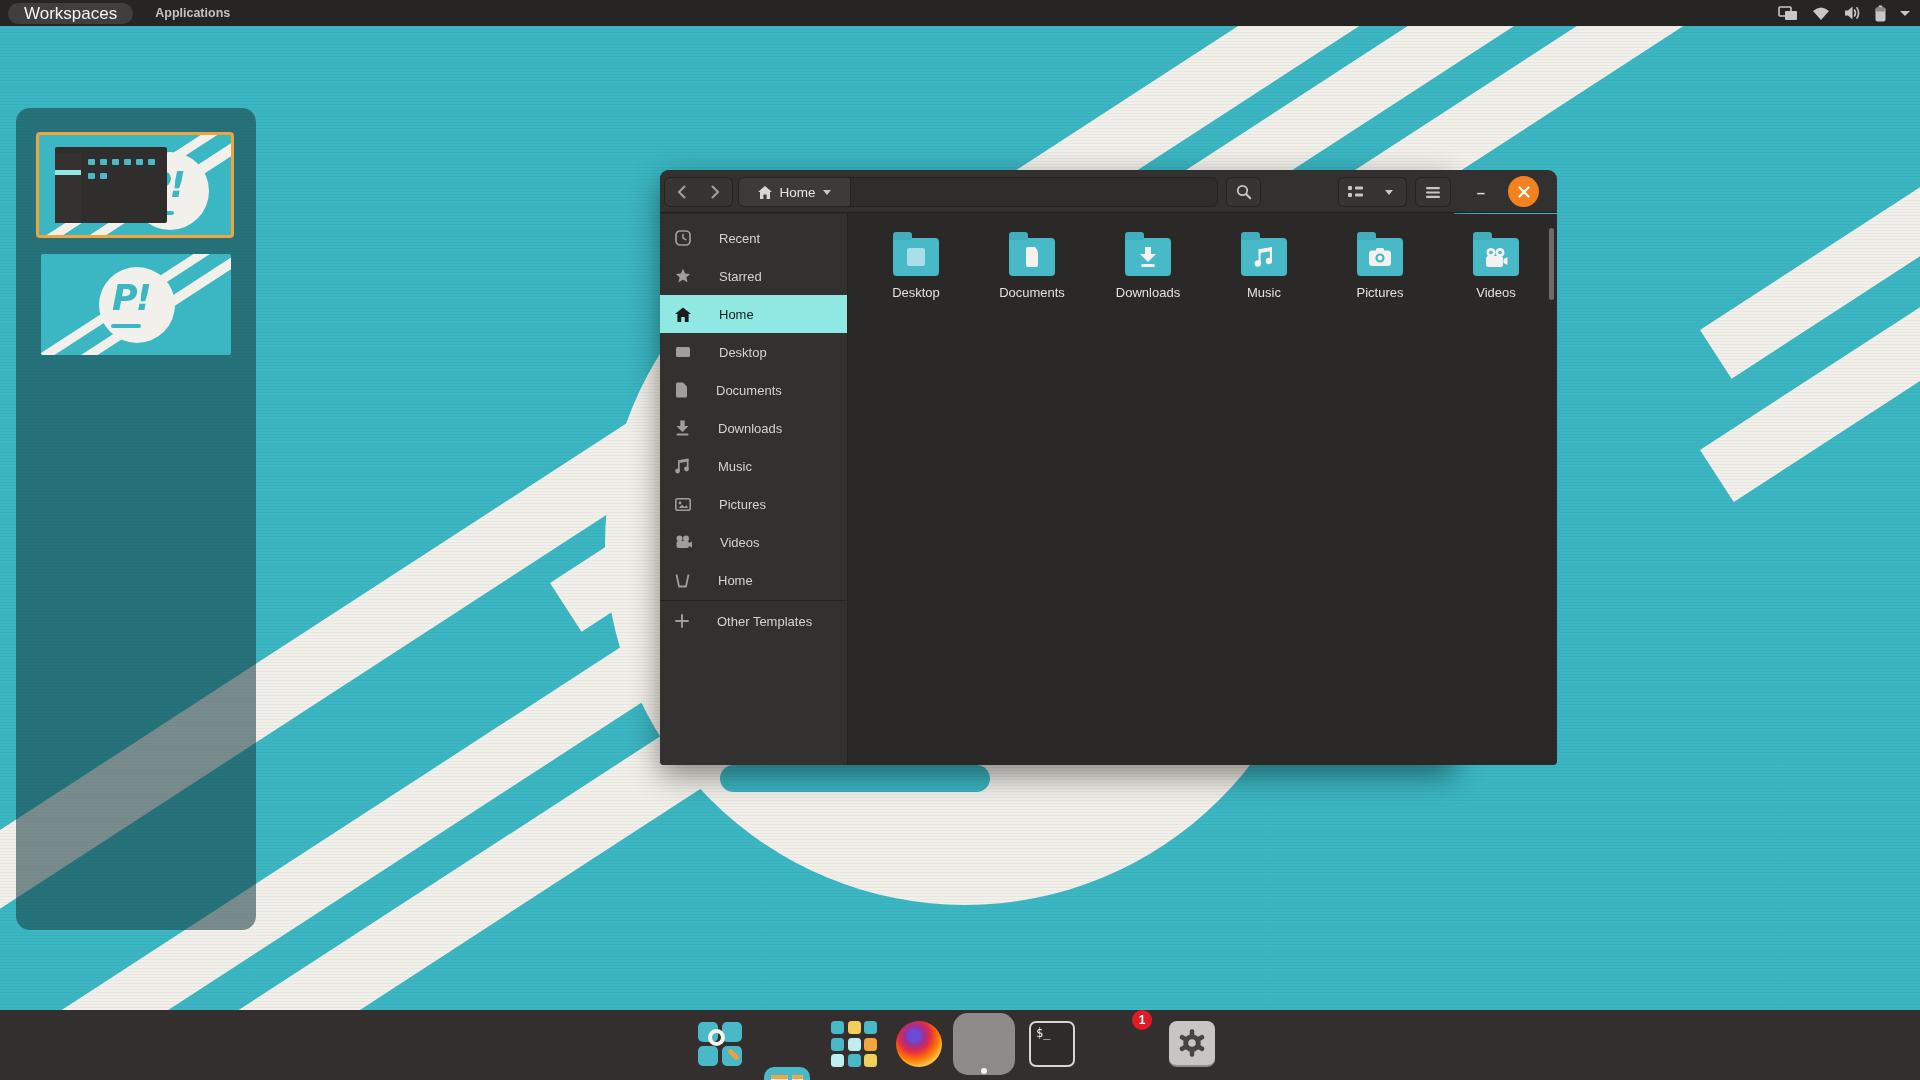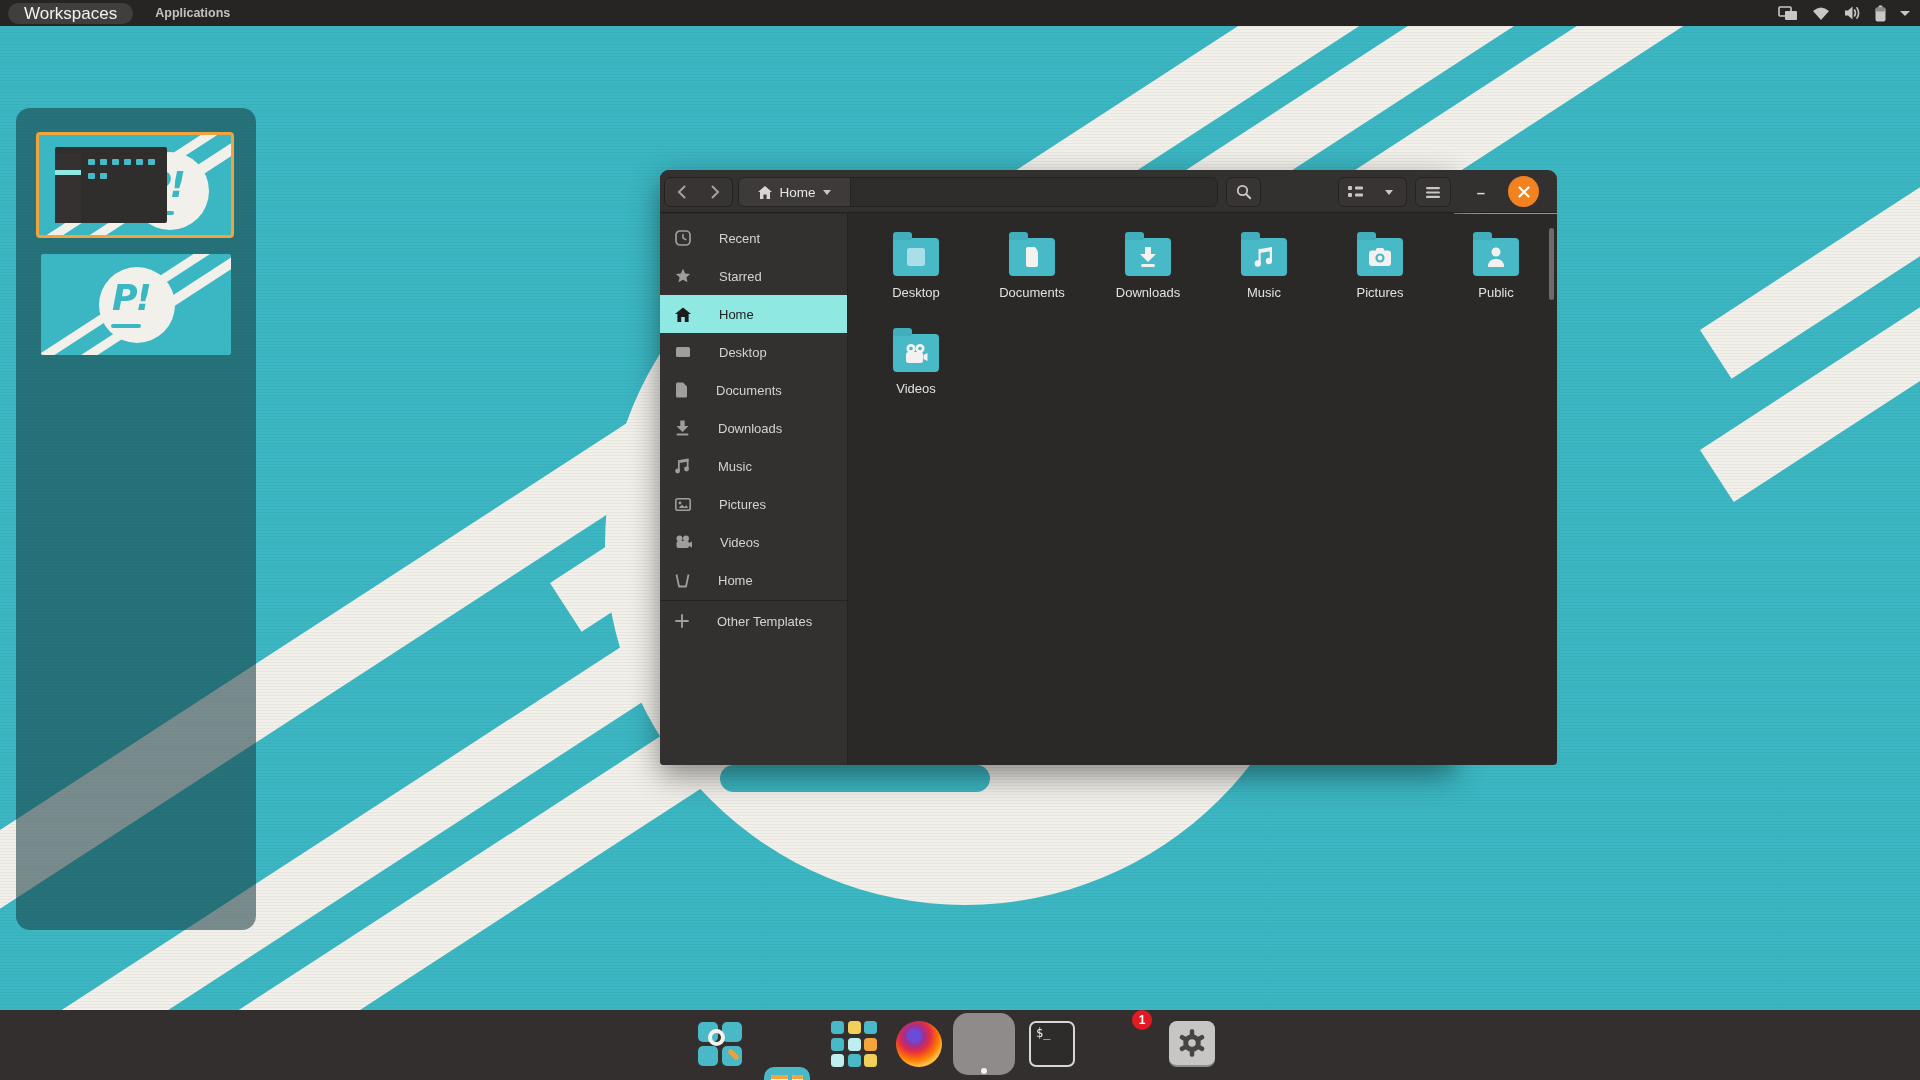--- a/index.html
+++ b/index.html
@@ -361,29 +361,20 @@
             <rect x="8" y="1" width="8" height="4" rx="1.5" fill="#f4f2f0"></rect>
             <rect x="1" y="3.5" width="22" height="15.5" rx="3" fill="#f4f2f0"></rect>
             <circle cx="12" cy="11" r="4.6" fill="#48b9c7"></circle>
               <circle cx="12" cy="11" r="2.4" fill="#f4f2f0"></circle>
           </svg>
         </div>
         <div class="file-label">Pictures</div>
       </div>
       <div class="file-cell">
         <div class="folder">
-          <svg width="20" height="22" viewBox="0 0 20 22">
-            <circle cx="10" cy="6" r="4.5" fill="#f4f2f0"></circle>
-            <path d="M2 21 Q2 13 10 13 Q18 13 18 21 Z" fill="#f4f2f0"></path>
-          </svg>
-        </div>
-        <div class="file-label">Public</div>
-      </div>
-      <div class="file-cell">
-        <div class="folder">
           <svg width="24" height="21" viewBox="0 0 24 21">
             <circle cx="7" cy="5.5" r="4.5" fill="#f4f2f0"></circle>
               <circle cx="7" cy="5.5" r="1.8" fill="#48b9c7"></circle>
             <circle cx="16" cy="5.5" r="4.5" fill="#f4f2f0"></circle>
               <circle cx="16" cy="5.5" r="1.8" fill="#48b9c7"></circle>
             <rect x="2" y="9" width="17" height="11" rx="2.5" fill="#f4f2f0"></rect>
             <path d="M19.5 12 L23.5 10 L23.5 18 L19.5 16 Z" fill="#f4f2f0"></path>
           </svg>
         </div>
         <div class="file-label">Videos</div>

